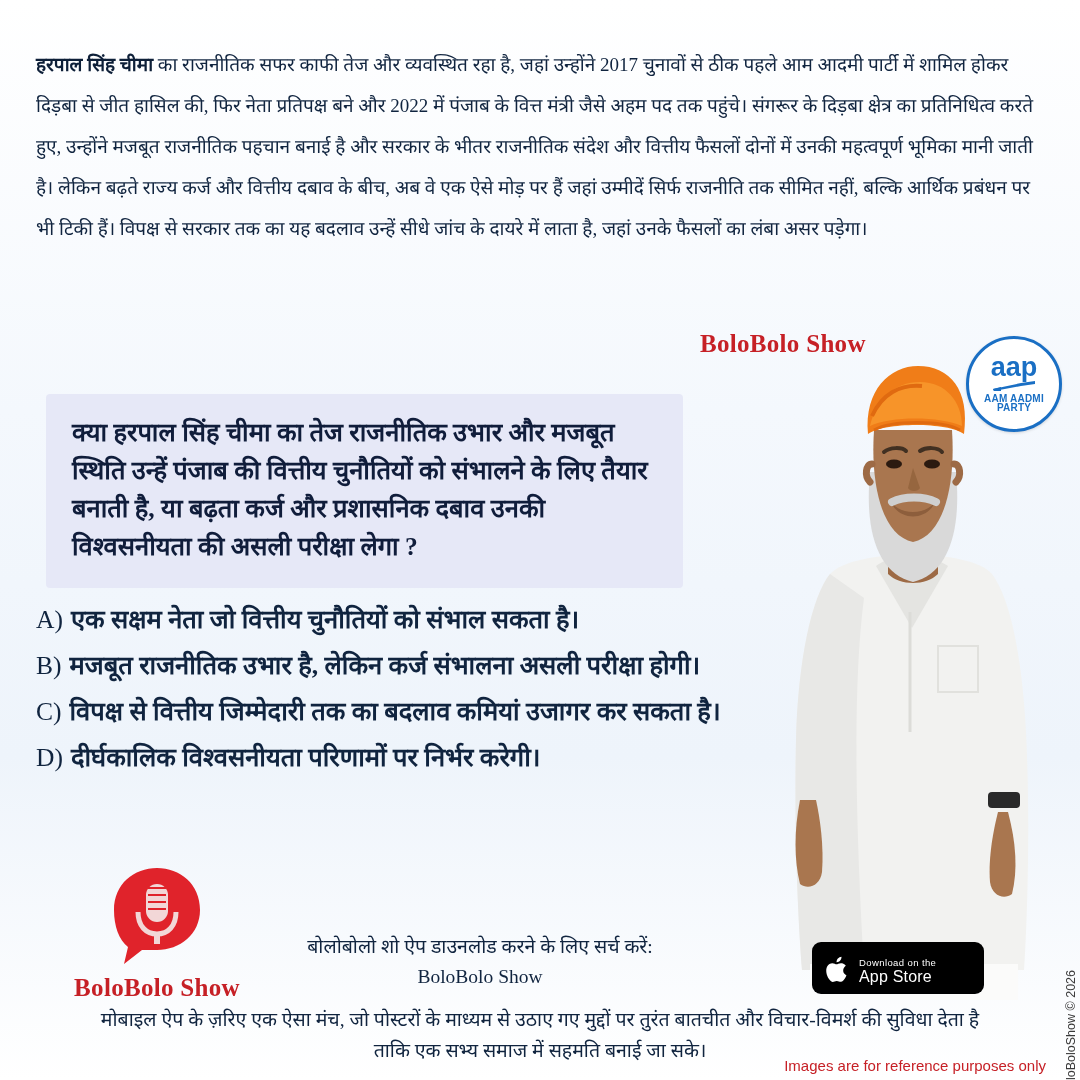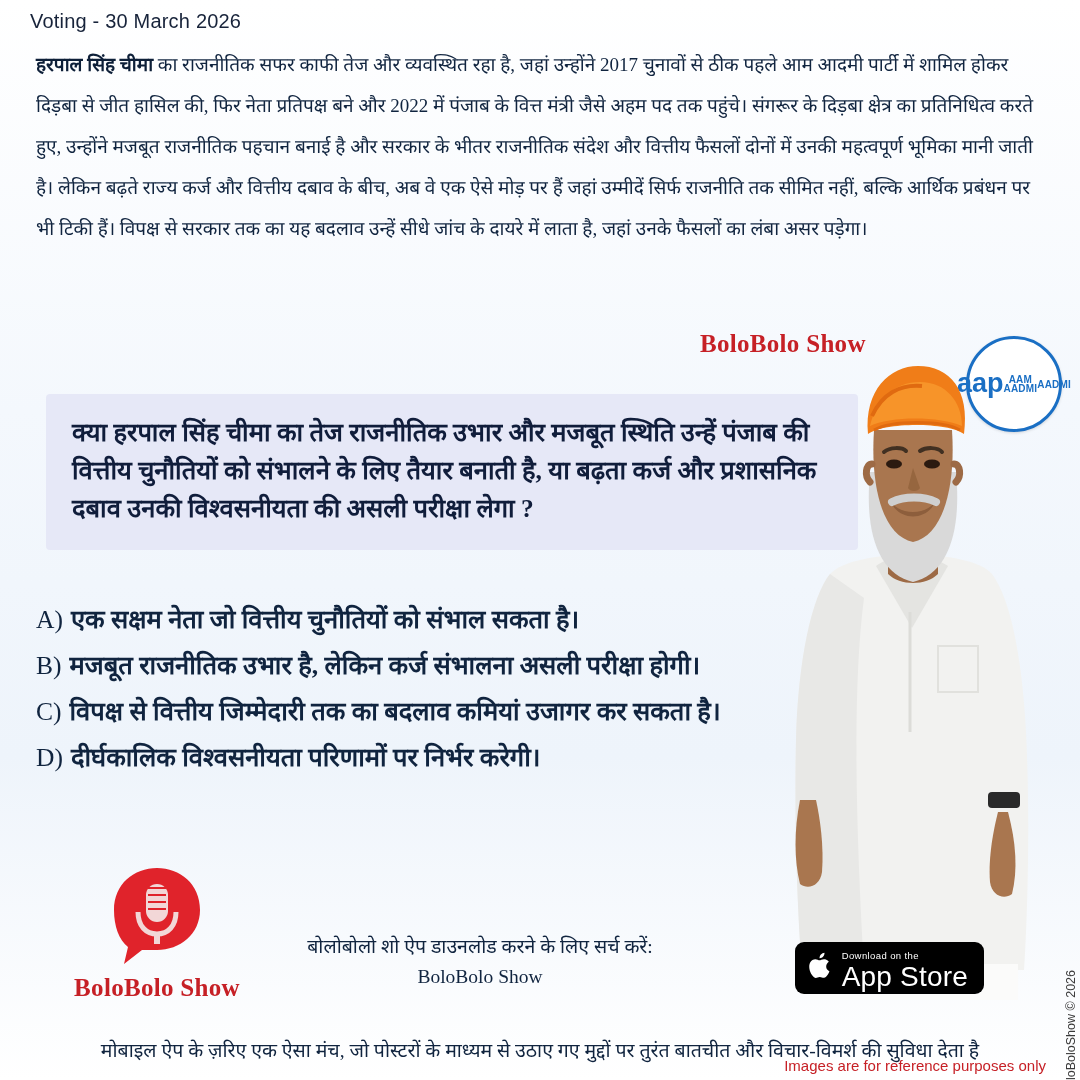--- a/index.html
+++ b/index.html
@@ -53,20 +53,21 @@
 
   
   .aap-logo {
     position: absolute;
     top: 336px; right: 18px;
     width: 96px; height: 96px;
     border-radius: 50%;
     background: #ffffff;
     border: 3px solid #1a6fc4;
     display: flex;
+    flex-direction: column;
     align-items: center;
     justify-content: center;
     box-shadow: 0 1px 3px rgba(0,0,0,.15);
   }
   .aap-logo .aap-word {
     font-family: "Liberation Sans", sans-serif;
     font-weight: bold;
     font-size: 27px;
     color: #1a6fc4;
     line-height: 24px;
@@ -83,21 +84,21 @@
     color: #1a6fc4;
     line-height: 9px;
     text-align: center;
     letter-spacing: .2px;
   }
 
   
   .question-box {
     position: absolute;
     top: 394px; left: 46px;
-    width: 812px;
+    width: 637px;
     padding: 20px 26px 22px 26px;
     background: #e6e8f7;
     border-radius: 4px;
   }
   .question-text {
     font-family: "Liberation Serif", serif;
     font-weight: bold;
     font-size: 25.5px;
     line-height: 38px;
     color: #101d3b;
@@ -163,41 +164,41 @@
 
   .store-badges {
     position: absolute;
     right: 96px; bottom: 86px;
     display: flex;
     gap: 12px;
     align-items: center;
   }
   .badge {
     display: flex;
-    align-items: flex-start;
+    align-items: flex-end;
     gap: 9px;
     background: #000000;
     border-radius: 9px;
     padding: 9px 16px 9px 12px;
     min-width: 172px;
     height: 52px;
   }
   .badge .b-text { line-height: 1; }
   .badge .b-small {
     display: block;
     font-family: "Liberation Sans", sans-serif;
     font-size: 9.5px;
     color: #ffffff;
     letter-spacing: .4px;
     margin-bottom: 2px;
   }
   .badge .b-big {
     display: block;
     font-family: "Liberation Sans", sans-serif;
-    font-size: 28px;
+    font-size: 16px;
     color: #ffffff;
     font-weight: normal;
     letter-spacing: .2px;
   }
 
   
   .footer {
     position: absolute;
     left: 0; bottom: 14px;
     width: 1080px;
@@ -230,36 +231,35 @@
     left: 0; bottom: 86px;
     width: 1080px; height: 1px;
     background: transparent;
   }
 </style>
 </head>
 <body>
 
 <div class="poster">
 
-  <div class="date-line">Voting - 30 March 2026</div>
 
   <div class="article">
     <b>हरपाल सिंह चीमा</b><span> का राजनीतिक सफर काफी तेज और व्यवस्थित रहा है, जहां उन्होंने 2017 चुनावों से ठीक पहले आम आदमी पार्टी में शामिल होकर दिड़बा से जीत हासिल की, फिर नेता प्रतिपक्ष बने और 2022 में पंजाब के वित्त मंत्री जैसे अहम पद तक पहुंचे। संगरूर के दिड़बा क्षेत्र का प्रतिनिधित्व करते हुए, उन्होंने मजबूत राजनीतिक पहचान बनाई है और सरकार के भीतर राजनीतिक संदेश और वित्तीय फैसलों दोनों में उनकी महत्वपूर्ण भूमिका मानी जाती है। लेकिन बढ़ते राज्य कर्ज और वित्तीय दबाव के बीच, अब वे एक ऐसे मोड़ पर हैं जहां उम्मीदें सिर्फ राजनीति तक सीमित नहीं, बल्कि आर्थिक प्रबंधन पर भी टिकी हैं। विपक्ष से सरकार तक का यह बदलाव उन्हें सीधे जांच के दायरे में लाता है, जहां उनके फैसलों का लंबा असर पड़ेगा।</span>
   </div>
 
   <div class="inline-brand">BoloBolo Show</div>
 
   <div class="aap-logo">
     <div class="aap-word">aap</div>
     <svg class="aap-broom" viewBox="0 0 46 12">
       <path d="M2 9 L30 3 L44 1 L44 4 L30 6 L3 11 Z" fill="#1a6fc4"></path>
       <path d="M2 9 L10 7 L10 11 L3 11 Z" fill="#1a6fc4"></path>
     </svg>
     <div class="aap-sub">AAM AADMI</div>
-    <div class="aap-sub">AADMI</div>
+    <div class="aap-sub">PARTY</div>
   </div>
 
   <div class="question-box">
     <div class="question-text">क्या हरपाल सिंह चीमा का तेज राजनीतिक उभार और मजबूत स्थिति उन्हें पंजाब की वित्तीय चुनौतियों को संभालने के लिए तैयार बनाती है, या बढ़ता कर्ज और प्रशासनिक दबाव उनकी विश्वसनीयता की असली परीक्षा लेगा ?</div>
   </div>
 
   <div class="options">
     <div class="option">
       <span class="opt-label">A)</span>
       <span class="opt-text">एक सक्षम नेता जो वित्तीय चुनौतियों को संभाल सकता है।</span>
@@ -349,18 +349,19 @@
         <span class="b-small">Download on the</span>
         <span class="b-big">App Store</span>
       </span>
     </div>
   </div>
 
   <div class="divider"></div>
 
   <div class="footer">
     <div>मोबाइल ऐप के ज़रिए एक ऐसा मंच, जो पोस्टरों के माध्यम से उठाए गए मुद्दों पर तुरंत बातचीत और विचार-विमर्श की सुविधा देता है</div>
+    <div>ताकि एक सभ्य समाज में सहमति बनाई जा सके।</div>
   </div>
 
   <div class="disclaimer">Images are for reference purposes only</div>
   <div class="side-copyright">BoloBoloShow © 2026</div>
 
 </div>
 
 </body></html>

